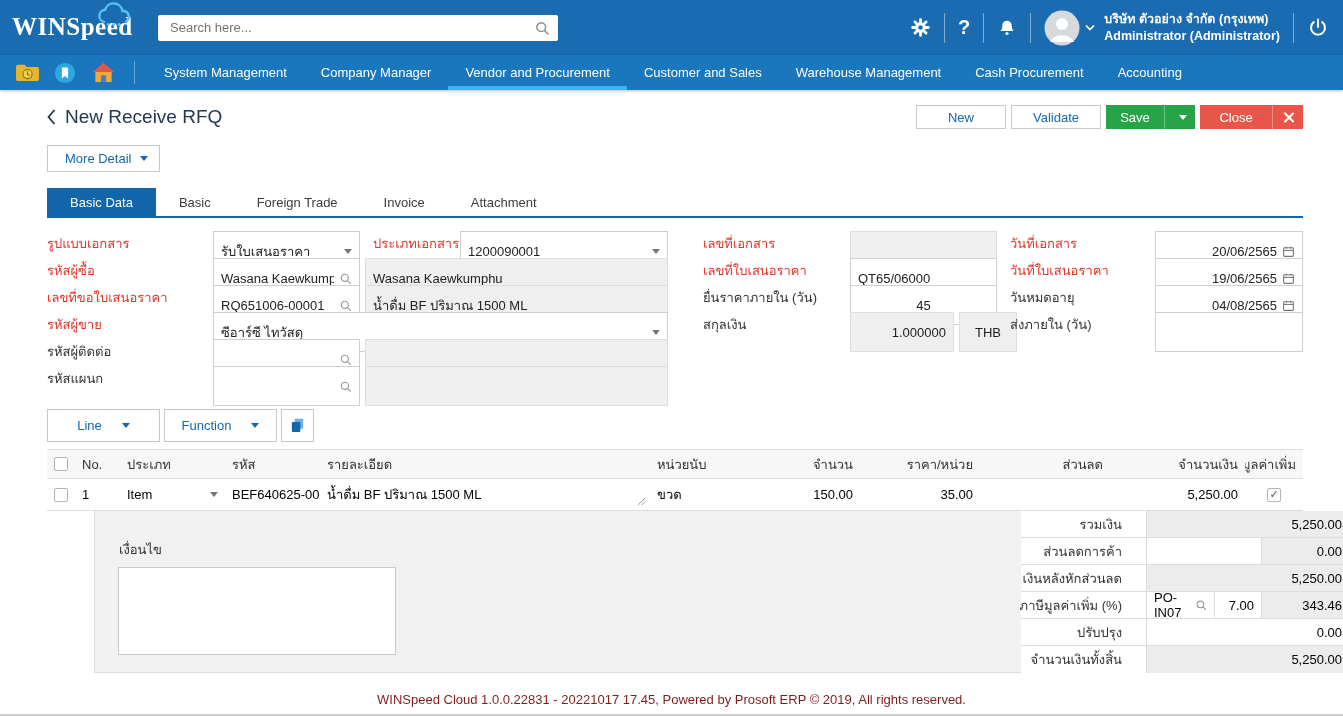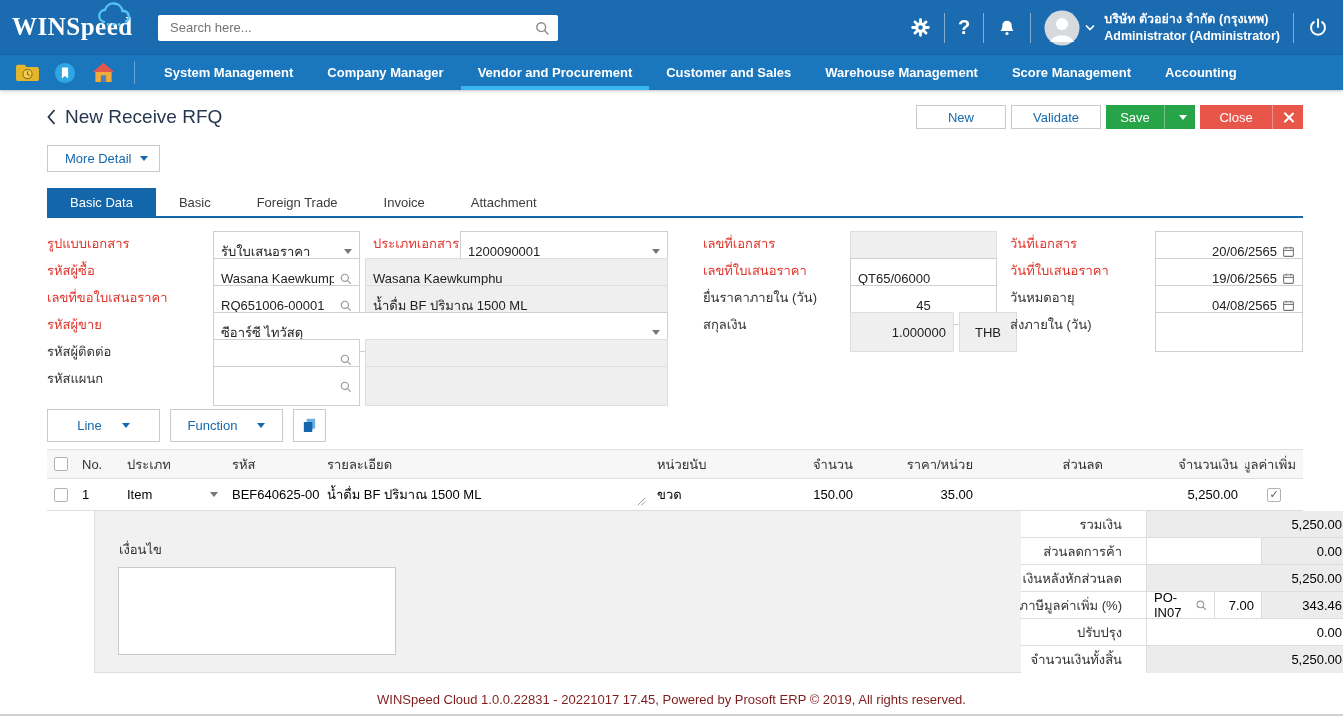--- a/index.html
+++ b/index.html
@@ -18,21 +18,21 @@
   .tbtn{display:flex;align-items:center;justify-content:center;cursor:pointer}
   .help-glyph{color:#fff;font-size:20px;font-weight:bold}
   .avatar-wrap{display:flex;align-items:center;cursor:pointer}
   .chev-down{margin-left:5px}
   .company{color:#fff;font-size:12.5px;font-weight:bold;line-height:1.35;margin-left:9px;white-space:nowrap}
   
   .navbar{height:35px;background:#1a76bd;display:flex;align-items:stretch;padding-left:8px;
     box-shadow:0 1px 3px rgba(0,0,0,.25);position:relative;z-index:2}
   .qicon{display:flex;align-items:center;justify-content:center;width:30px;margin:0 4px;cursor:pointer}
   .nsep{width:1px;background:rgba(255,255,255,.35);margin:6px 12px}
-  .nav-item{color:#fff;font-size:13px;font-weight:bold;display:flex;align-items:center;padding:0 17px;
+  .nav-item{color:#fff;font-size:13px;font-weight:normal;display:flex;align-items:center;padding:0 17px;
     position:relative;cursor:pointer;white-space:nowrap}
   .nav-item.active::after{content:"";position:absolute;left:0;right:0;bottom:0;height:4px;background:#38b6f0}
   
   .titlerow{display:flex;align-items:center;height:30px;margin:12px 40px 0 47px}
   .back-btn{display:flex;align-items:center;cursor:pointer}
   .page-title{font-size:19px;color:#26374f;margin-left:9px}
   .title-actions{margin-left:auto;display:flex;gap:5px}
   .btn{height:24px;font-size:13px;display:flex;align-items:center;justify-content:center;cursor:pointer}
   .btn-outline{width:90px;background:#fff;border:1px solid #c9c9c9;color:#1568ad}
   .btn-solid{color:#fff;padding:0}
@@ -68,21 +68,21 @@
   .ctrl{position:absolute;top:0;height:40px;border:1px solid #cfcfcf;background:#fff;display:flex;
     align-items:center;font-size:13px;color:#222;padding:0 7px;cursor:text}
   .ctrl.ro{background:#efefef;border-color:#dedede;cursor:default}
   .ctrl .val{flex:1;white-space:nowrap;overflow:hidden}
   .num .val{text-align:right}.ctr .val{text-align:center}
   .caret{width:0;height:0;border-left:4px solid transparent;border-right:4px solid transparent;
     border-top:5px solid #777;margin-left:6px;flex:none}
   .caret.blue{border-top-color:#1568ad}.caret.white{border-top-color:#fff}
   .fico{flex:none;margin-left:5px;display:flex;align-items:center}
   
-  .line-toolbar{display:flex;gap:10px;margin:14px 0 0 47px}
+  .line-toolbar{display:flex;gap:4px;margin:14px 0 0 47px}
   .tool-btn{width:113px;height:33px;border:1px solid #c9c9c9;background:#fff;color:#1568ad;font-size:13px;
     display:flex;align-items:center;justify-content:center;cursor:pointer}
   .tool-btn .caret{margin-left:20px}
   .icon-btn{width:33px;height:33px;border:1px solid #c9c9c9;background:#fff;display:flex;align-items:center;
     justify-content:center;cursor:pointer}
   
   .items{margin:7px 0 0 47px;width:1256px}
   .irow{display:flex;align-items:center}
   .ihead{height:30px;background:#f7f7f7;border-top:1px solid #ddd;border-bottom:1px solid #ddd;color:#333}
   .idata{height:32px;background:#fff;border-bottom:1px solid #ddd}
@@ -203,21 +203,21 @@
       <path d="M12 .8 0.8 10.6h22.4z" fill="#e2574c"></path>
       <rect x="9.3" y="14" width="5.4" height="7" fill="#4a7fc1"></rect>
     </svg>
   </div>
   <div class="nsep"></div>
   <div class="nav-item">System Management</div>
   <div class="nav-item">Company Manager</div>
   <div class="nav-item active">Vendor and Procurement</div>
   <div class="nav-item">Customer and Sales</div>
   <div class="nav-item">Warehouse Management</div>
-  <div class="nav-item">Score Management</div>
+  <div class="nav-item">Cash Procurement</div>
   <div class="nav-item">Accounting</div>
 </div>
 
 <div class="titlerow">
   <div class="back-btn">
     <svg width="9" height="16" viewBox="0 0 9 16">
       <path d="M7.5 1 1.5 8l6 7" fill="none" stroke="#26374f" stroke-width="1.8"></path>
     </svg>
   </div>
   <div class="page-title">New Receive RFQ</div>

